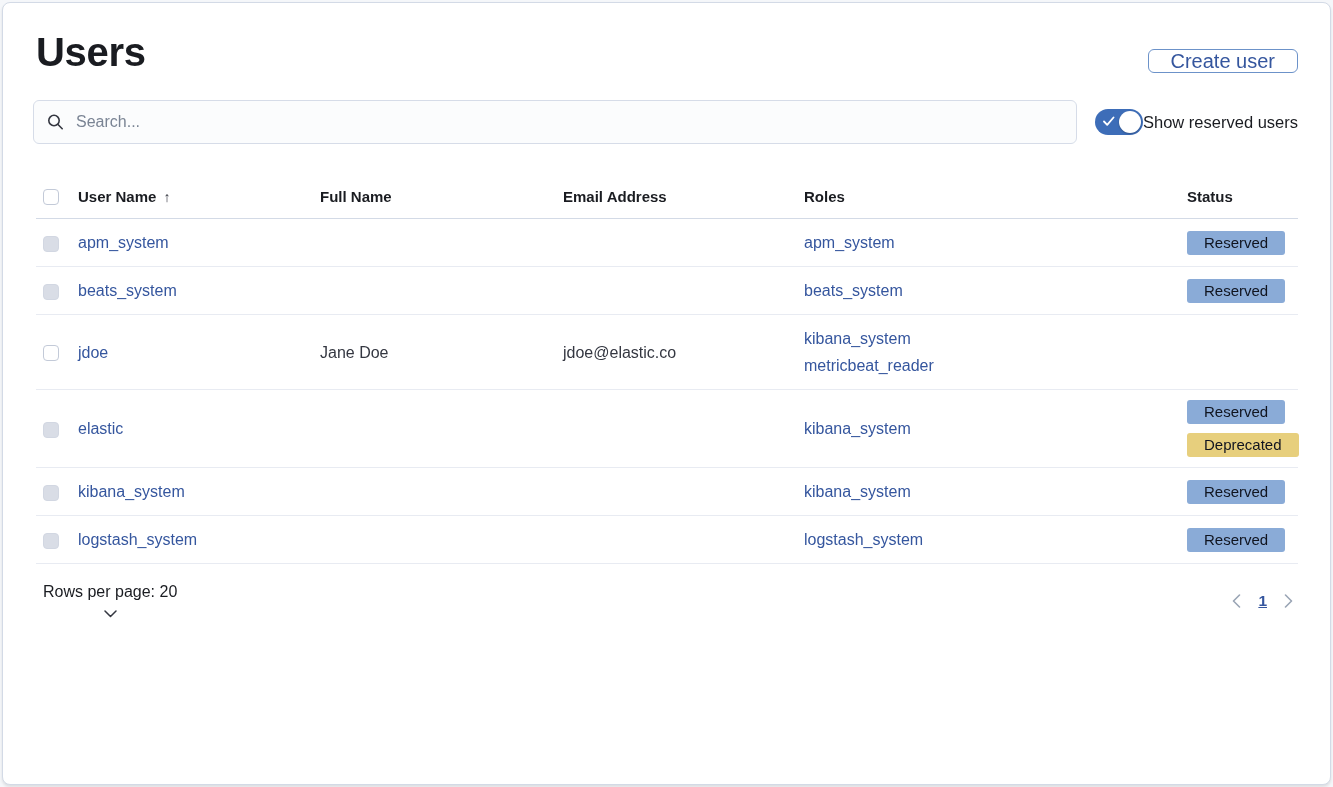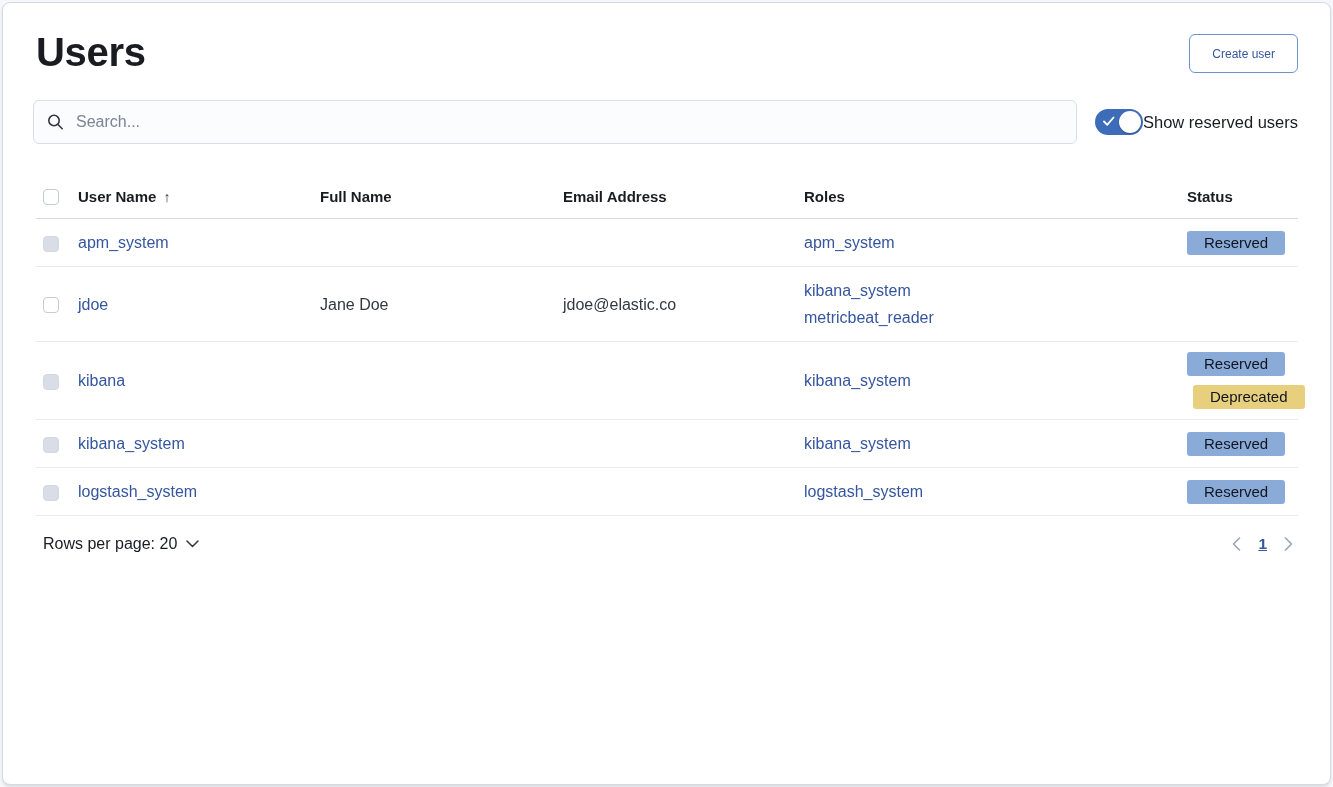--- a/index.html
+++ b/index.html
@@ -20,29 +20,29 @@
     padding: 28px 32px 0 33px;
     overflow: hidden;
   }
   
   .title-row { display: flex; justify-content: space-between; align-items: flex-start; margin-bottom: 27px; }
   h1.page-title {
     font-size: 40px; font-weight: 600; letter-spacing: -0.3px;
     color: var(--heading, #1a1c21); line-height: 42px;
   }
   .create-btn {
-    height: 39px; padding: 0 22px;
+    height: 24px; padding: 0 22px;
     background: #fff;
     border: 1px solid var(--button-border, #6c92c9);
     border-radius: 6px;
     color: var(--link-blue, #35569e);
-    font-size: 12px; font-weight: 500;
+    font-size: 20px; font-weight: 500;
     font-family: inherit;
     cursor: pointer;
-    margin-top: 3px;
+    margin-top: 18px;
   }
   
   .toolbar { display: flex; align-items: center; gap: 18px; margin-bottom: 31px; margin-left: -3px; }
   .search-box { position: relative; flex: 1; }
   .search-box .magnifier { position: absolute; left: 14px; top: 50%; transform: translateY(-50%); }
   .search-input {
     width: 100%; height: 44px;
     background: #fbfcfd;
     border: 1px solid #d6dce8;
     border-radius: 6px;
@@ -84,27 +84,27 @@
   .checkbox.disabled { background: #d9dde6; border-color: #d2d7e2; cursor: default; }
   a.link { color: var(--link-blue, #35569e); text-decoration: none; cursor: pointer; }
   .roles-cell a.role-link { display: block; line-height: 27px; }
   .badges { display: flex; flex-direction: column; align-items: flex-start; gap: 9px; }
   .badge {
     display: inline-block; padding: 1px 17px; border-radius: 3px;
     font-size: 15px; line-height: 22px; font-weight: 500;
     color: var(--badge-text, #10141f); white-space: nowrap;
   }
   .badge-reserved { background: var(--badge-reserved-bg, #8aabd7); }
-  .badge-deprecated { background: var(--badge-deprecated-bg, #e7cf7d); margin-left: 6px; }
+  .badge-deprecated { background: var(--badge-deprecated-bg, #e7cf7d); }
   
   .table-footer {
     display: flex; justify-content: space-between; align-items: center;
     padding: 19px 0 0 7px; font-size: 16px;
   }
-  .rows-per-page { display: flex; align-items: center; gap: 9px; cursor: pointer; color: var(--heading, #1a1c21); }
+  .rows-per-page { display: flex; align-items: center; gap: 9px; cursor: pointer; color: var(--heading, #1a1c21); flex-direction: column; }
   .pagination { display: flex; align-items: center; gap: 17px; padding-right: 5px; }
   .page-num {
     color: var(--link-blue, #35569e); font-weight: 700; font-size: 15.5px;
     text-decoration: underline; cursor: pointer;
   }
   .pag-chevron { display: flex; align-items: center; cursor: pointer; }
 </style>
 </head>
 <body>
 
@@ -166,35 +166,49 @@
           <td class="roles-cell">
             <a class="link role-link" href="#">apm_system</a>
           </td>
           <td class="status-cell">
             <div class="badges">
               <span class="badge badge-reserved">Reserved</span>
             </div>
           </td>
         </tr>
         <tr class="table-row">
+          <td class="checkbox-cell"><span class="checkbox disabled"></span></td>
+          <td><a class="link" href="#">beats_system</a></td>
+          <td></td>
+          <td></td>
+          <td class="roles-cell">
+            <a class="link role-link" href="#">beats_system</a>
+          </td>
+          <td class="status-cell">
+            <div class="badges">
+              <span class="badge badge-reserved">Reserved</span>
+            </div>
+          </td>
+        </tr>
+        <tr class="table-row">
           <td class="checkbox-cell"><span class="checkbox"></span></td>
           <td><a class="link" href="#">jdoe</a></td>
           <td>Jane Doe</td>
           <td>jdoe@elastic.co</td>
           <td class="roles-cell">
             <a class="link role-link" href="#">kibana_system</a>
             <a class="link role-link" href="#">metricbeat_reader</a>
           </td>
           <td class="status-cell">
             <div class="badges"></div>
           </td>
         </tr>
         <tr class="table-row">
           <td class="checkbox-cell"><span class="checkbox disabled"></span></td>
-          <td><a class="link" href="#">kibana</a></td>
+          <td><a class="link" href="#">elastic</a></td>
           <td></td>
           <td></td>
           <td class="roles-cell">
             <a class="link role-link" href="#">kibana_system</a>
           </td>
           <td class="status-cell">
             <div class="badges">
               <span class="badge badge-reserved">Reserved</span>
               <span class="badge badge-deprecated">Deprecated</span>
             </div>

